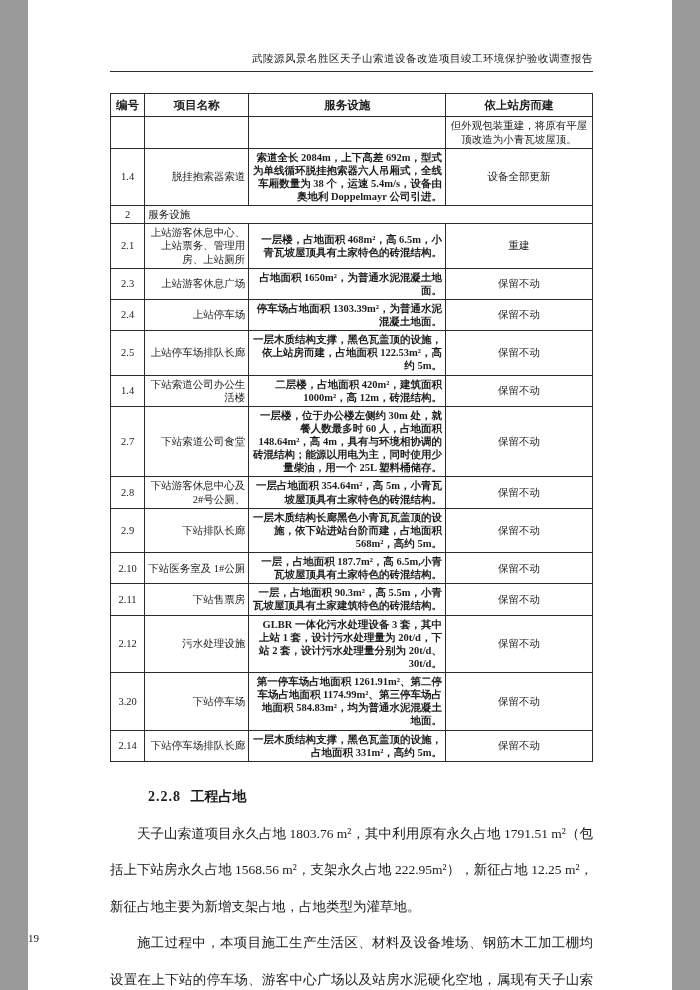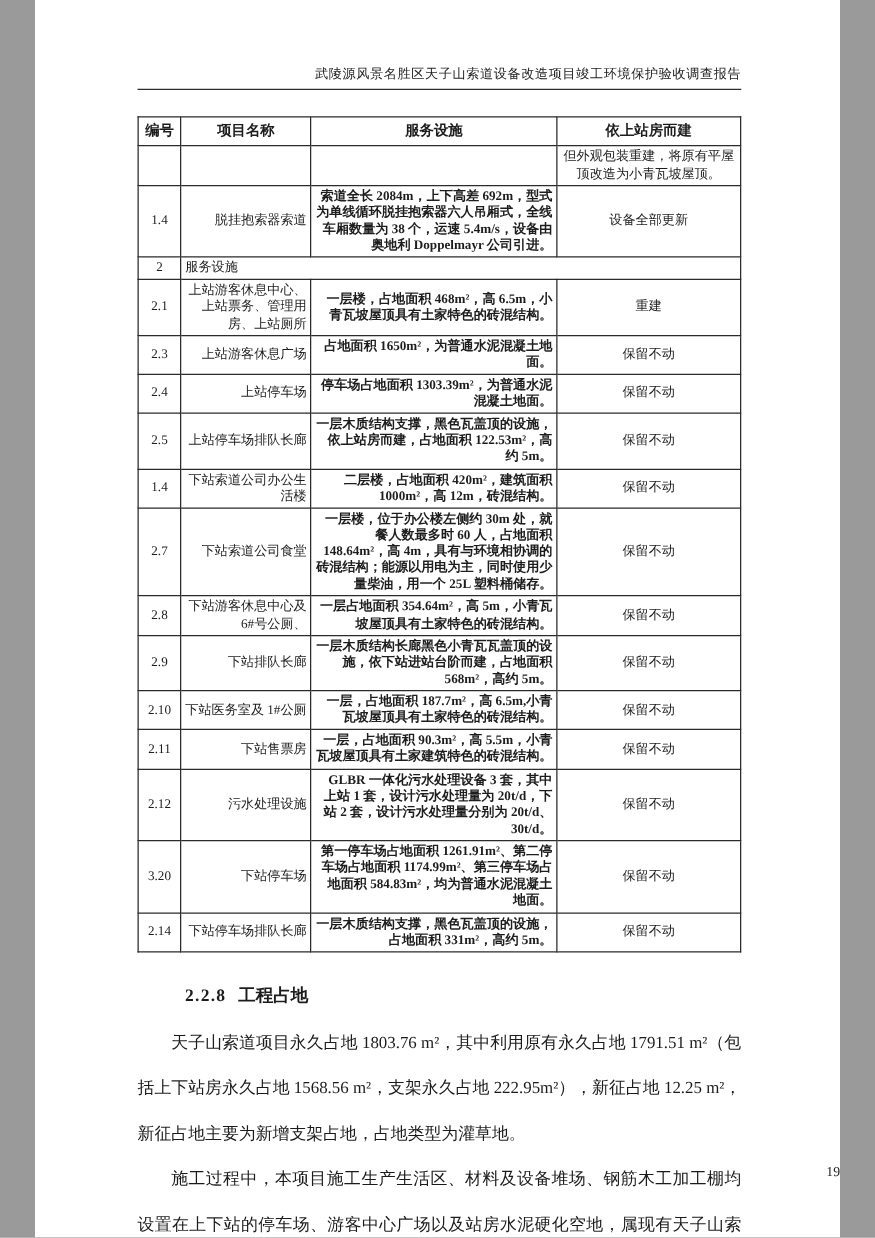--- a/index.html
+++ b/index.html
@@ -38,21 +38,21 @@
   .section-heading .txt { font-family:"Liberation Sans","DejaVu Sans",sans-serif; margin-left:6px; }
 
   .body-text { margin-top:10px; }
   .body-text p {
     margin:0; font-size:13.5px; line-height:2.7;
     text-align:justify; text-indent:2em; color:#1b1b1b;
   }
 
   .page-number {
     position:absolute; bottom:46px; left:0; right:0;
-    text-align:right; font-size:11px; color:#222;
+    text-align:left; font-size:11px; color:#222;
   }
 </style>
 </head>
 <body>
 
 <div class="page">
   <div class="content">
 
     <div class="doc-header">
       <span>武陵源风景名胜区天子山索道设备改造项目竣工环境保护验收调查报告</span>
@@ -121,21 +121,21 @@
             <td class="c-status">保留不动</td>
           </tr>
           <tr>
             <td class="c-id">2.7</td>
             <td class="c-name">下站索道公司食堂</td>
             <td class="c-orig">一层楼，位于办公楼左侧约 30m 处，就餐人数最多时 60 人，占地面积 148.64m²，高 4m，具有与环境相协调的砖混结构；能源以用电为主，同时使用少量柴油，用一个 25L 塑料桶储存。</td>
             <td class="c-status">保留不动</td>
           </tr>
           <tr>
             <td class="c-id">2.8</td>
-            <td class="c-name">下站游客休息中心及 6#号公厕、</td>
+            <td class="c-name">下站游客休息中心及 2#号公厕、</td>
             <td class="c-orig">一层占地面积 354.64m²，高 5m，小青瓦坡屋顶具有土家特色的砖混结构。</td>
             <td class="c-status">保留不动</td>
           </tr>
           <tr>
             <td class="c-id">2.9</td>
             <td class="c-name">下站排队长廊</td>
             <td class="c-orig">一层木质结构长廊黑色小青瓦瓦盖顶的设施，依下站进站台阶而建，占地面积 568m²，高约 5m。</td>
             <td class="c-status">保留不动</td>
           </tr>
           <tr>

